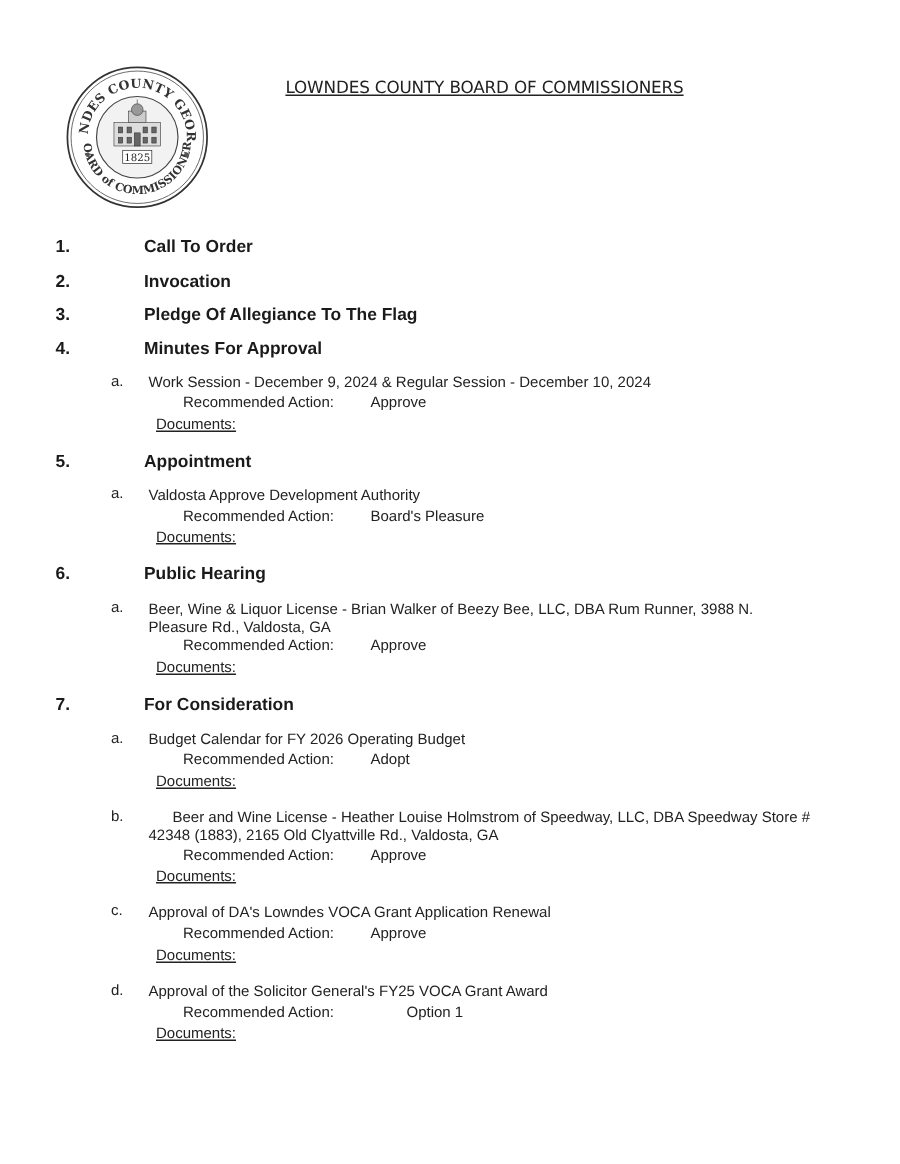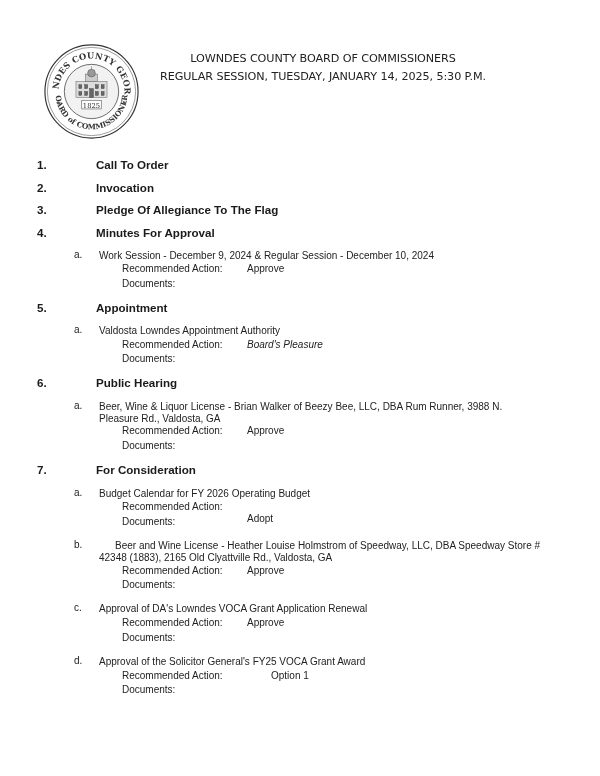--- a/index.html
+++ b/index.html
@@ -1,30 +1,30 @@
 <!DOCTYPE html>
 <html><head>
 <meta charset="utf-8">
 <style>
   * { margin: 0; padding: 0; box-sizing: border-box; }
   html, body { width: 600px; height: 776px; background: #ffffff; overflow: hidden; }
   body { position: relative; color: #1a1a1a; font-family: "Liberation Sans", sans-serif; }
   .seal { position: absolute; left: 43px; top: 43px; width: 97px; height: 97px; }
   .header { position: absolute; left: 150px; top: 50px; width: 346px; text-align: center;
     font-family: "DejaVu Sans", sans-serif; font-size: 11.2px; line-height: 18px; color: #222; letter-spacing: -0.1px; }
-  .header div { white-space: nowrap; }
+  .header div { white-space: nowrap; text-decoration: underline; }
   .item { position: absolute; left: 0; width: 600px; }
   .num { position: absolute; left: 37px; font-weight: bold; font-size: 11.6px; }
   .title { position: absolute; left: 72px; font-weight: bold; font-size: 11.6px; white-space: nowrap; margin-left: 24px; }
   .sub { position: absolute; left: 0; width: 600px; font-size: 10px; color: #222; }
   .letter { position: absolute; left: 74px; }
   .subtext { position: absolute; left: 99px; width: 460px; line-height: 13.5px; }
   .rec-label { position: absolute; left: 122px; white-space: nowrap; }
   .rec-value { position: absolute; left: 247px; white-space: nowrap; }
-  .doc-label { position: absolute; left: 122px; white-space: nowrap; }
+  .doc-label { position: absolute; left: 104px; white-space: nowrap; text-decoration: underline; }
 </style>
 </head>
 <body>
 
 <svg class="seal" viewBox="0 0 100 100">
   <defs>
     <path id="topArc" d="M 16 50 A 34 34 0 0 1 84 50"></path>
     <path id="botArc" d="M 13 52 A 37 37 0 0 0 87 52"></path>
   </defs>
   <circle cx="50" cy="50" r="48" fill="none" stroke="#333" stroke-width="1.2"></circle>
@@ -55,21 +55,20 @@
   <rect x="40" y="59" width="20" height="9" fill="#fff" stroke="#333" stroke-width="0.5"></rect>
   <text x="50" y="66.5" font-size="7" font-family="DejaVu Serif, serif" text-anchor="middle" fill="#222">1825</text>
   <g fill="#555">
     <circle cx="16" cy="62" r="1.5"></circle>
       <circle cx="84" cy="62" r="1.5"></circle>
   </g>
 </svg>
 
 <div class="header">
   <div>LOWNDES COUNTY BOARD OF COMMISSIONERS</div>
-  <div>REGULAR SESSION, TUESDAY, JANUARY 14, 2025, 5:30 P.M.</div>
 </div>
 
 <div class="item" style="top:158px;">
   <span class="num">1.</span>
   <span class="title">Call To Order</span>
 </div>
 
 <div class="item" style="top:181px;">
   <span class="num">2.</span>
   <span class="title">Invocation</span>
@@ -91,23 +90,23 @@
   <span class="rec-value" style="top:14px;">Approve</span>
   <span class="doc-label" style="top:29px;">Documents:</span>
 </div>
 
 <div class="item" style="top:301px;">
   <span class="num">5.</span>
   <span class="title">Appointment</span>
 </div>
 <div class="sub" style="top:324px;">
   <span class="letter">a.</span>
-  <span class="subtext">Valdosta Lowndes Appointment Authority</span>
+  <span class="subtext">Valdosta Approve Development Authority</span>
   <span class="rec-label" style="top:15px;">Recommended Action:</span>
-  <span class="rec-value" style="top:15px;font-style:italic;">Board's Pleasure</span>
+  <span class="rec-value" style="top:15px;">Board's Pleasure</span>
   <span class="doc-label" style="top:29px;">Documents:</span>
 </div>
 
 <div class="item" style="top:376px;">
   <span class="num">6.</span>
   <span class="title">Public Hearing</span>
 </div>
 <div class="sub" style="top:400px;">
   <span class="letter">a.</span>
   <span class="subtext" style="white-space:nowrap;">Beer, Wine &amp; Liquor License - Brian Walker of Beezy Bee, LLC, DBA Rum Runner, 3988 N.</span>
@@ -118,21 +117,21 @@
 </div>
 
 <div class="item" style="top:463px;">
   <span class="num">7.</span>
   <span class="title">For Consideration</span>
 </div>
 <div class="sub" style="top:487px;">
   <span class="letter">a.</span>
   <span class="subtext">Budget Calendar for FY 2026 Operating Budget</span>
   <span class="rec-label" style="top:14px;">Recommended Action:</span>
-  <span class="rec-value" style="top:26px;">Adopt</span>
+  <span class="rec-value" style="top:14px;">Adopt</span>
   <span class="doc-label" style="top:29px;">Documents:</span>
 </div>
 <div class="sub" style="top:539px;">
   <span class="letter">b.</span>
   <span class="subtext" style="white-space:nowrap;padding-left:16px;">Beer and Wine License - Heather Louise Holmstrom of Speedway, LLC, DBA Speedway Store #</span>
   <span class="subtext" style="top:12px;white-space:nowrap;">42348 (1883), 2165 Old Clyattville Rd., Valdosta, GA</span>
   <span class="rec-label" style="top:26px;">Recommended Action:</span>
   <span class="rec-value" style="top:26px;">Approve</span>
   <span class="doc-label" style="top:40px;">Documents:</span>
 </div>

